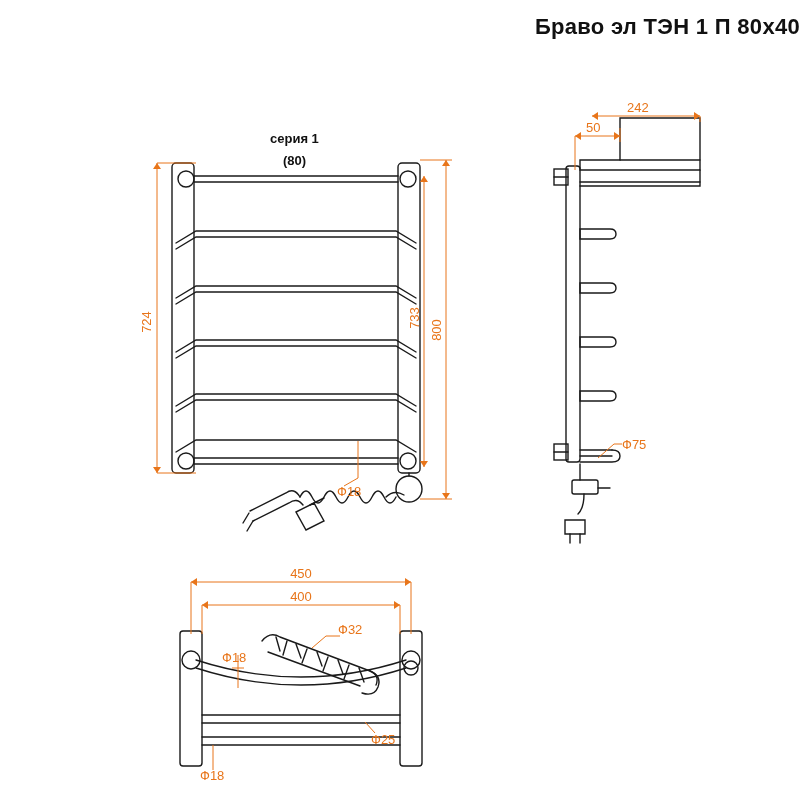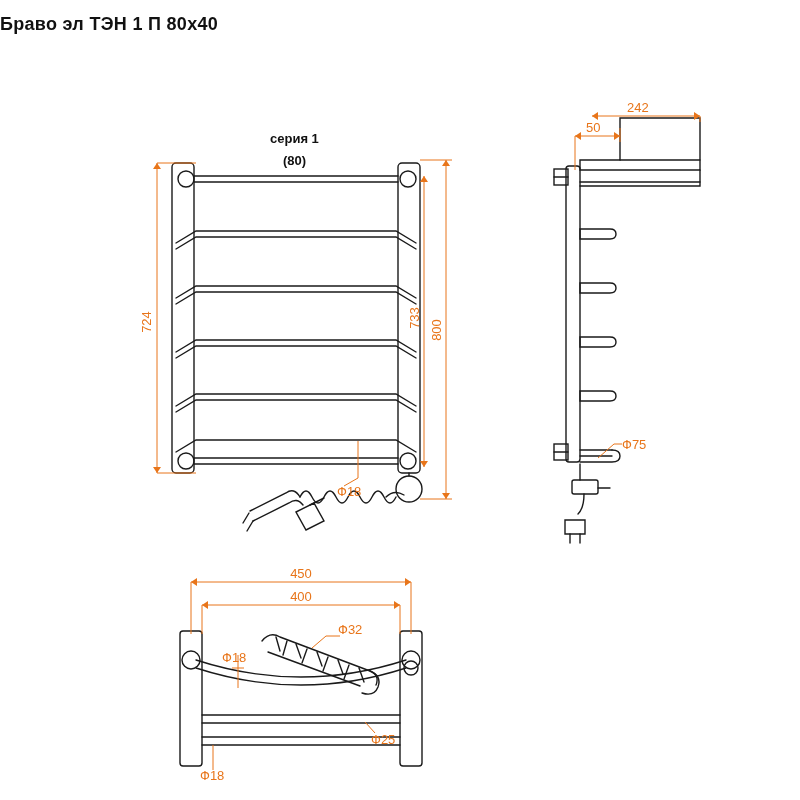--- a/index.html
+++ b/index.html
@@ -18,22 +18,22 @@
   #stage {
     position: relative;
     width: 800px;
     height: 800px;
   }
   .title {
     position: absolute;
     top: 14px;
     left: 0;
     width: 800px;
-    text-align: left;
-    font-size: 18px;
+    text-align: right;
+    font-size: 22px;
     font-weight: bold;
     letter-spacing: 0.3px;
     color: #111;
   }
   svg {
     position: absolute;
     top: 0;
     left: 0;
   }
   .dimtext {

